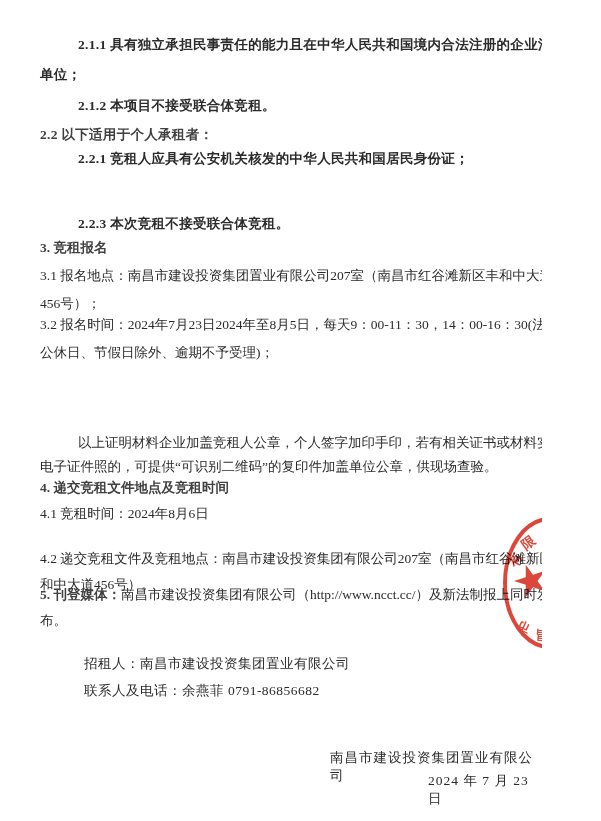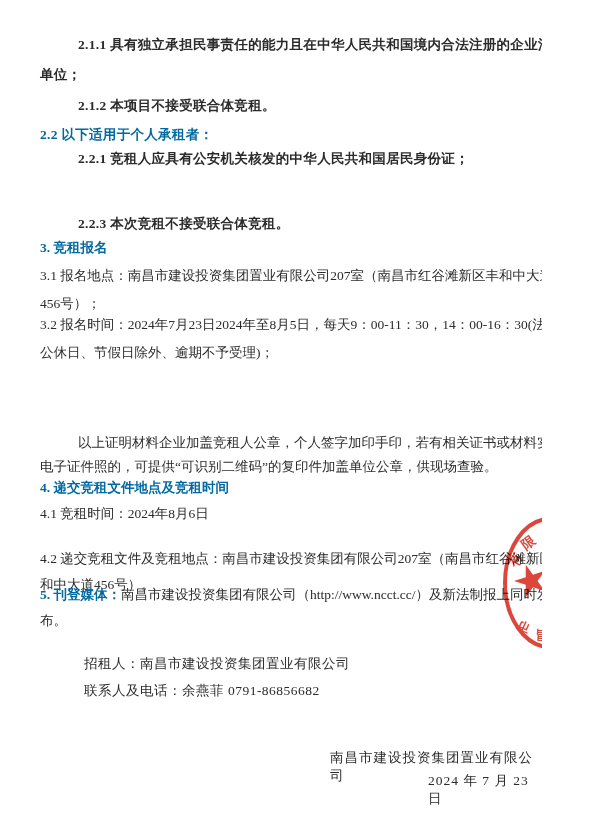--- a/index.html
+++ b/index.html
@@ -9,21 +9,21 @@
     background:#ffffff;
     overflow:hidden;
     font-family:"Liberation Serif","DejaVu Serif",serif;
     color:#2b2b2b;
     font-size:13.5px;
   }
   .blk{position:absolute;margin:0;white-space:normal;}
   .w{width:531px;}
   .ind{text-indent:38px;}
   .sec2{font-weight:600;letter-spacing:0.3px;}
-  .hd{font-weight:700;color:#0369a1;}
+  .hd{font-weight:700;color:#404040;}
   .lh30{line-height:30px;}
   .lh28{line-height:28px;}
   .lh26{line-height:26px;}
   .lh24{line-height:24px;}
   .lh21{line-height:21.5px;}
   .contact{letter-spacing:0.5px;}
   .seal{position:absolute;pointer-events:none;mix-blend-mode:multiply;}
   .seal-main{left:499px;top:512px;opacity:0.92;}
   .seal-frag{left:541px;top:64px;opacity:0.8;}
 </style>

